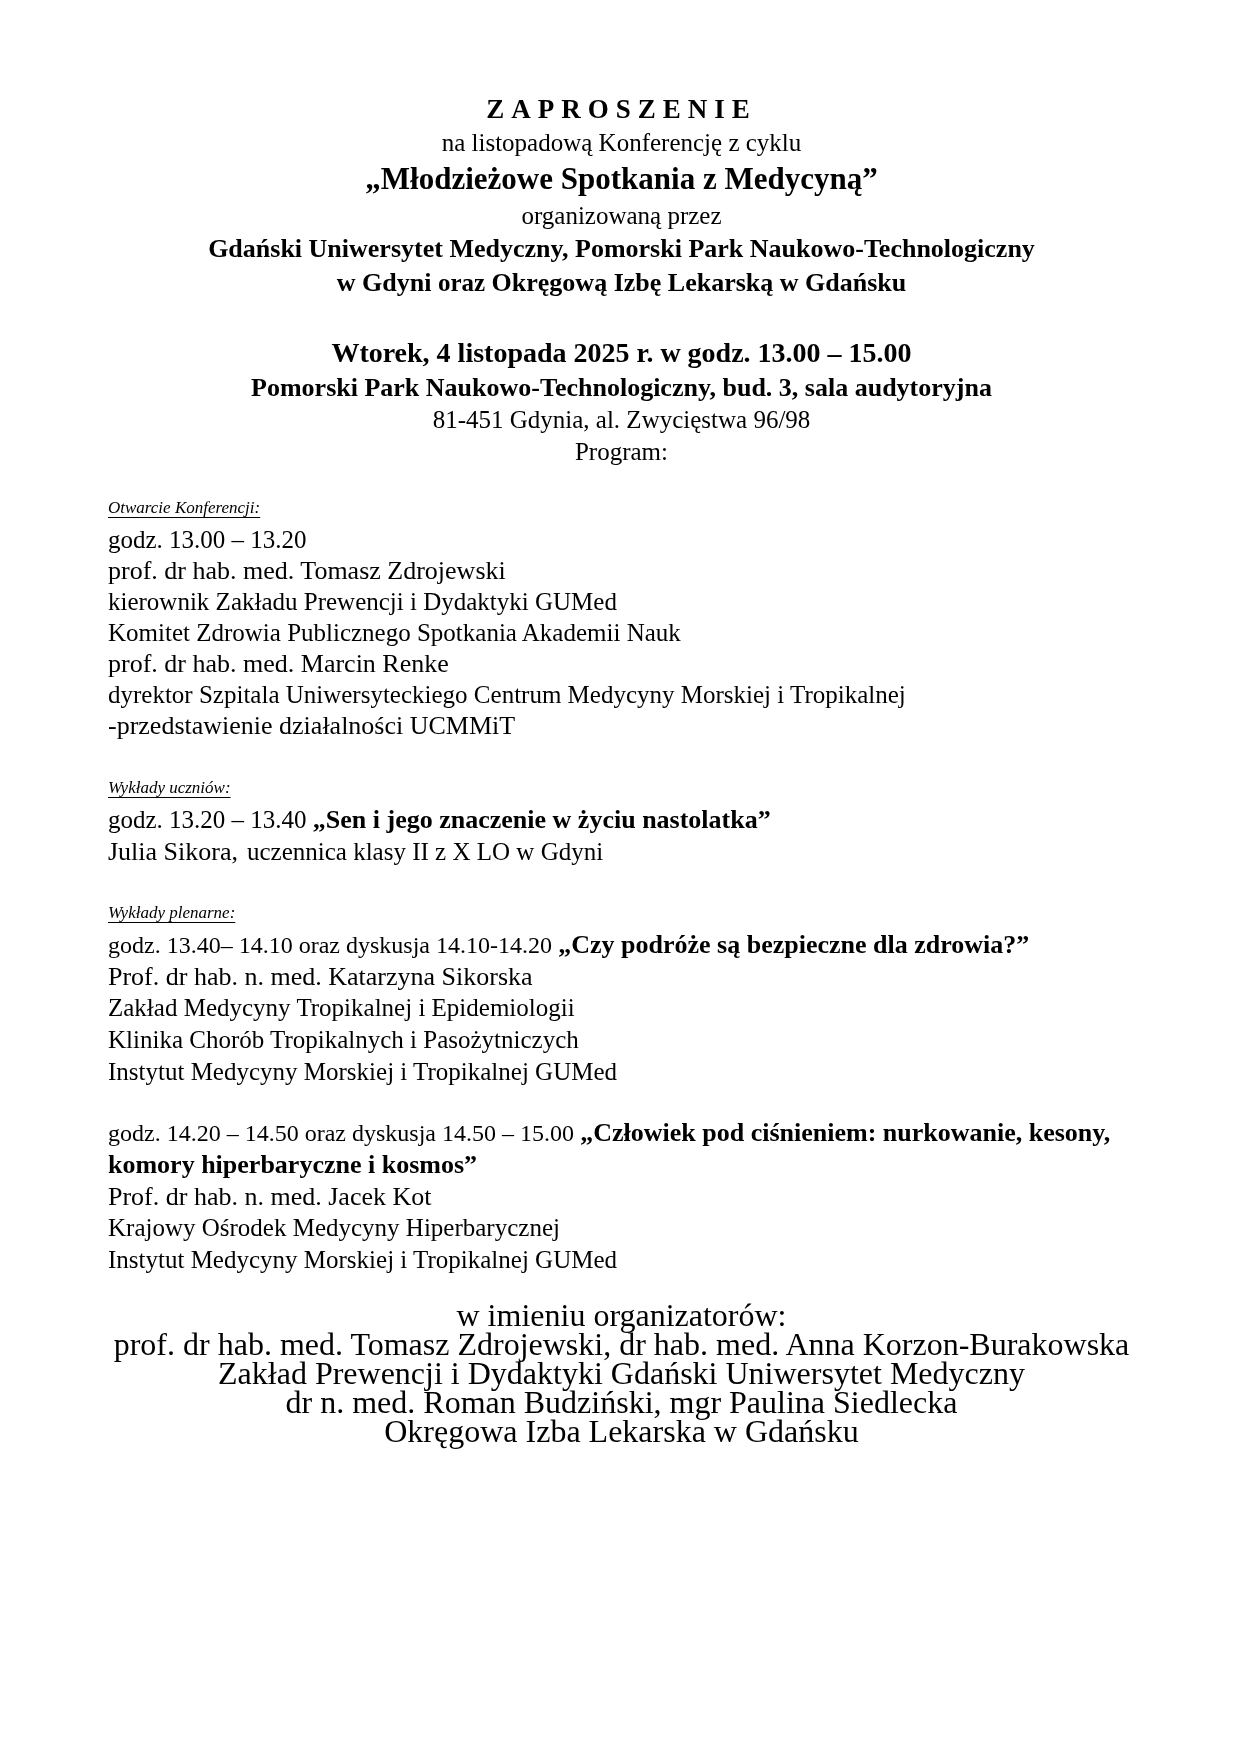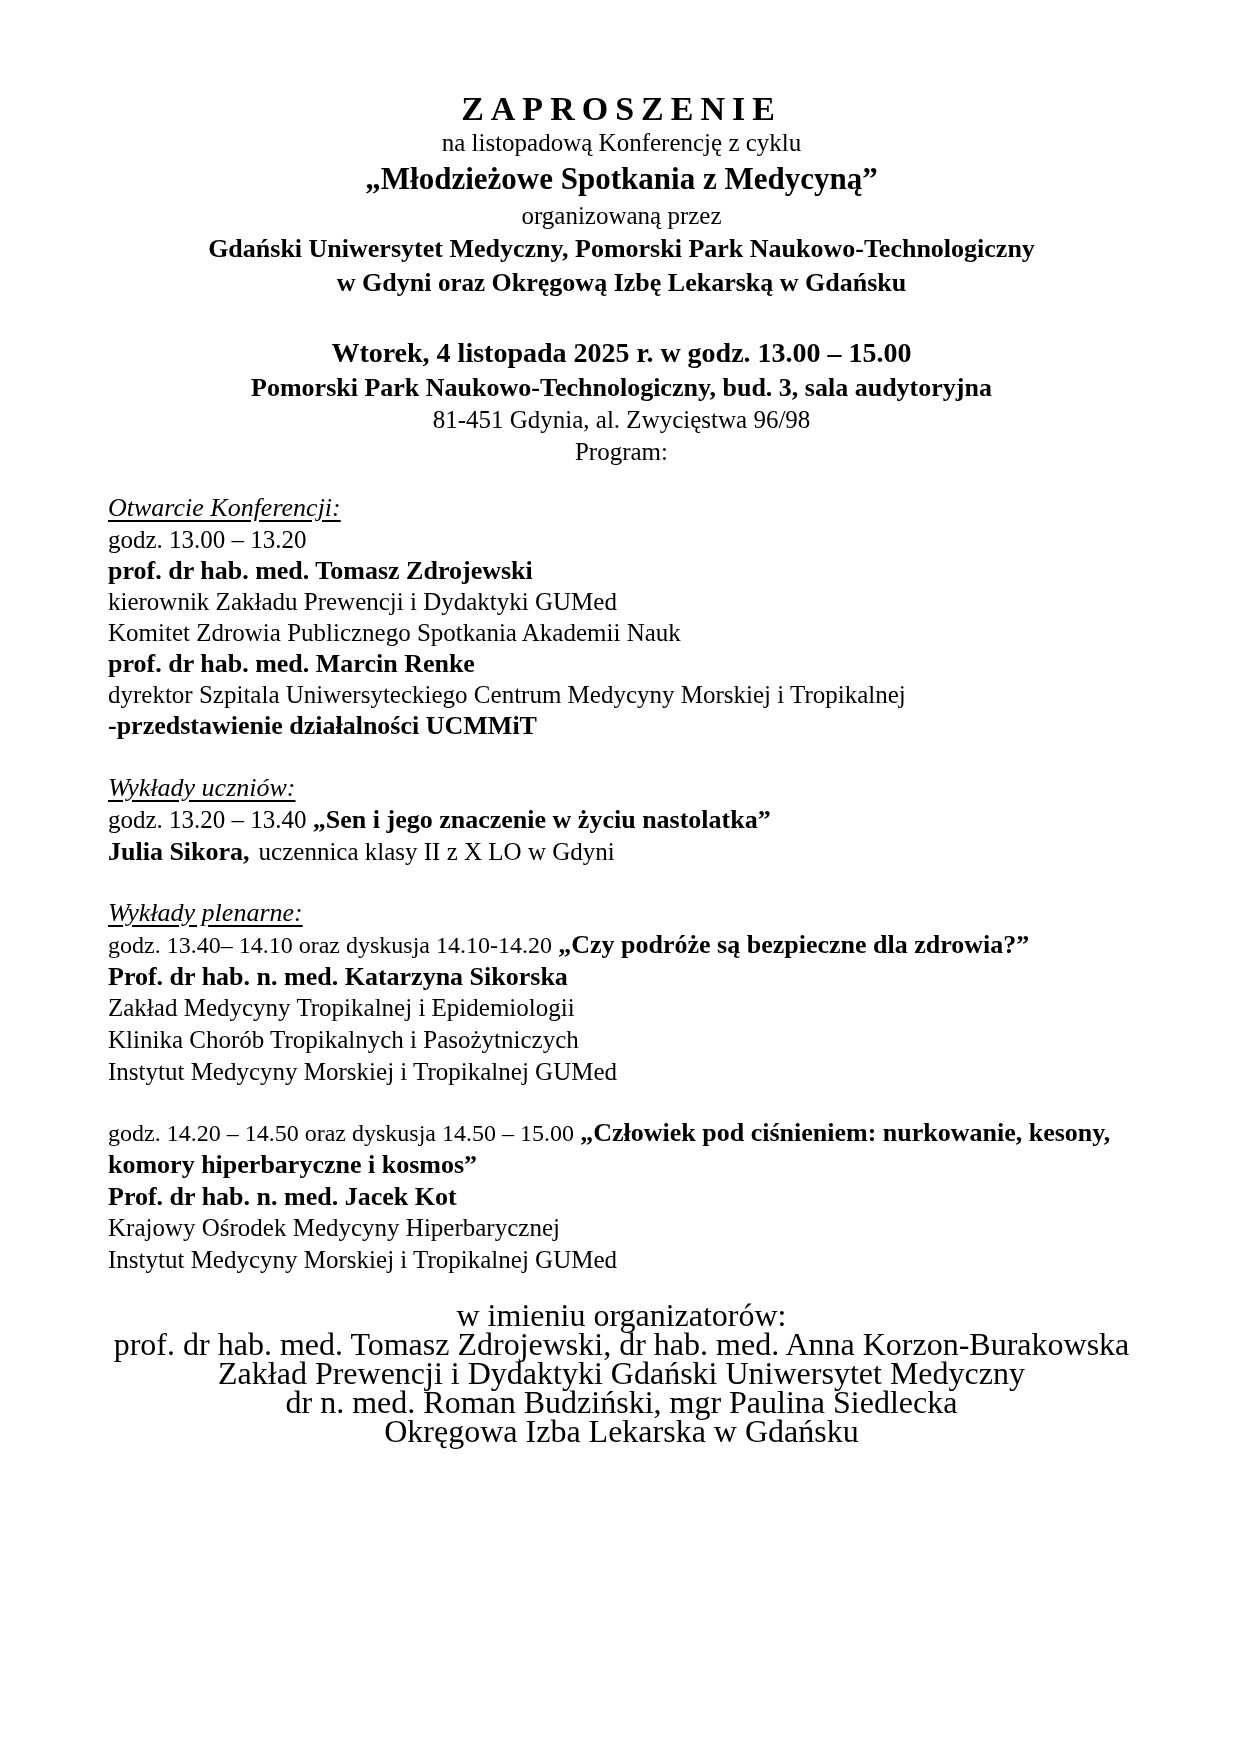--- a/index.html
+++ b/index.html
@@ -12,43 +12,43 @@
     color: #000000;
     font-family: "Liberation Serif", "DejaVu Serif", serif;
     box-sizing: border-box;
     padding: 92px 106px 0 108px;
     overflow: hidden;
   }
   .page p { margin: 0; }
   .c { text-align: center; }
 
   
-  .doc-title { font-size: 34px; font-weight: bold; letter-spacing: 7px; line-height: 34px; }
+  .doc-title { font-size: 27px; font-weight: bold; letter-spacing: 7px; line-height: 34px; }
   .subtitle { font-size: 25px; line-height: 33px; }
   .series-title { font-size: 31px; font-weight: bold; line-height: 40px; }
   .organized { font-size: 25px; line-height: 33px; }
   .org-line { font-size: 26px; font-weight: bold; line-height: 34px; }
   .org-line .reg { font-weight: bold; font-size: 25px; }
 
   
   .event-block { margin-top: 35px; }
   .event-date { font-size: 28px; font-weight: bold; line-height: 36px; }
   .event-venue { font-size: 26px; font-weight: bold; line-height: 33px; }
   .event-addr { font-size: 25px; line-height: 32px; }
 
   .program-heading { font-size: 25px; line-height: 32px; margin-top: 31px; }
 
   
   .section { margin-top: 27px; }
   .section-title {
-    font-size: 26px; font-style: italic; text-decoration: underline;
+    font-size: 17px; font-style: italic; text-decoration: underline;
     text-underline-offset: 4px; line-height: 33px;
   }
   .line { font-size: 25px; line-height: 31px; }
-  .name { font-size: 26px; font-weight: bold; line-height: 31px; }
+  .name { font-size: 26px; font-weight: normal; line-height: 31px; }
   .pad-top { margin-top: 7px; }
   .time-sm { font-size: 24px; }
   .talk-title { font-size: 26px; font-weight: bold; }
   .speaker-desc { margin-left: 9px; }
   .affil { font-size: 25px; line-height: 32px; }
   .talk2 { margin-top: 29px; }
   .talk-line { line-height: 32px; }
 
   
   .footer { margin-top: 25px; font-size: 32px; line-height: 29px; }

